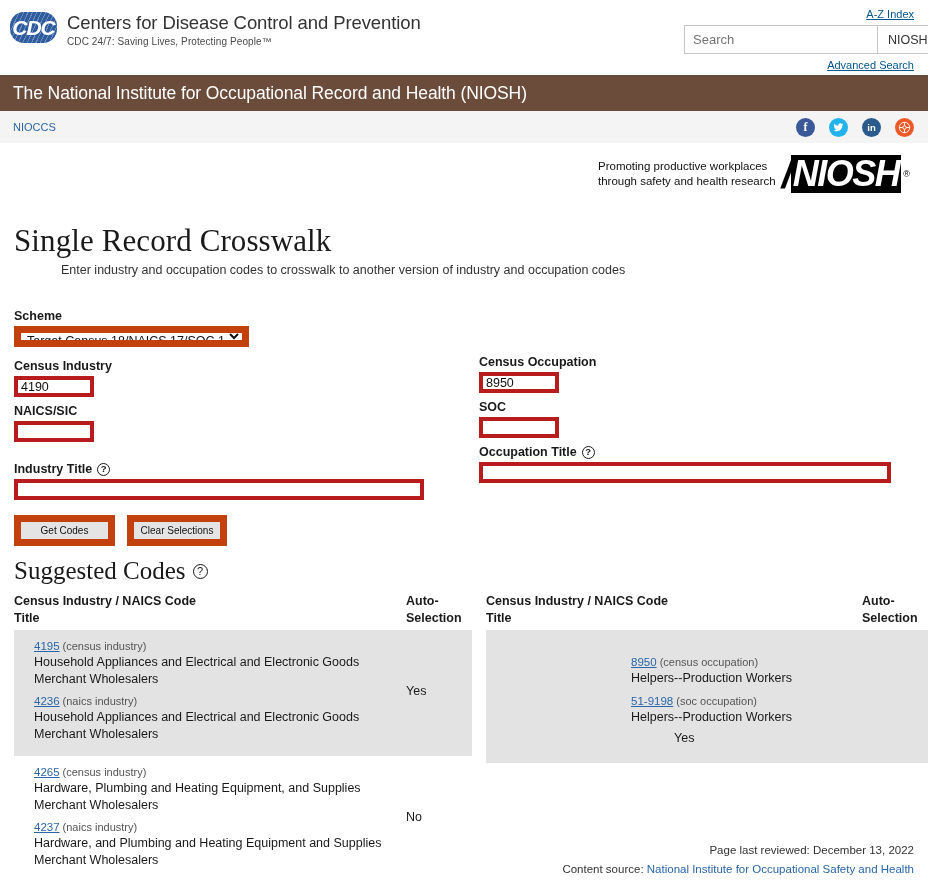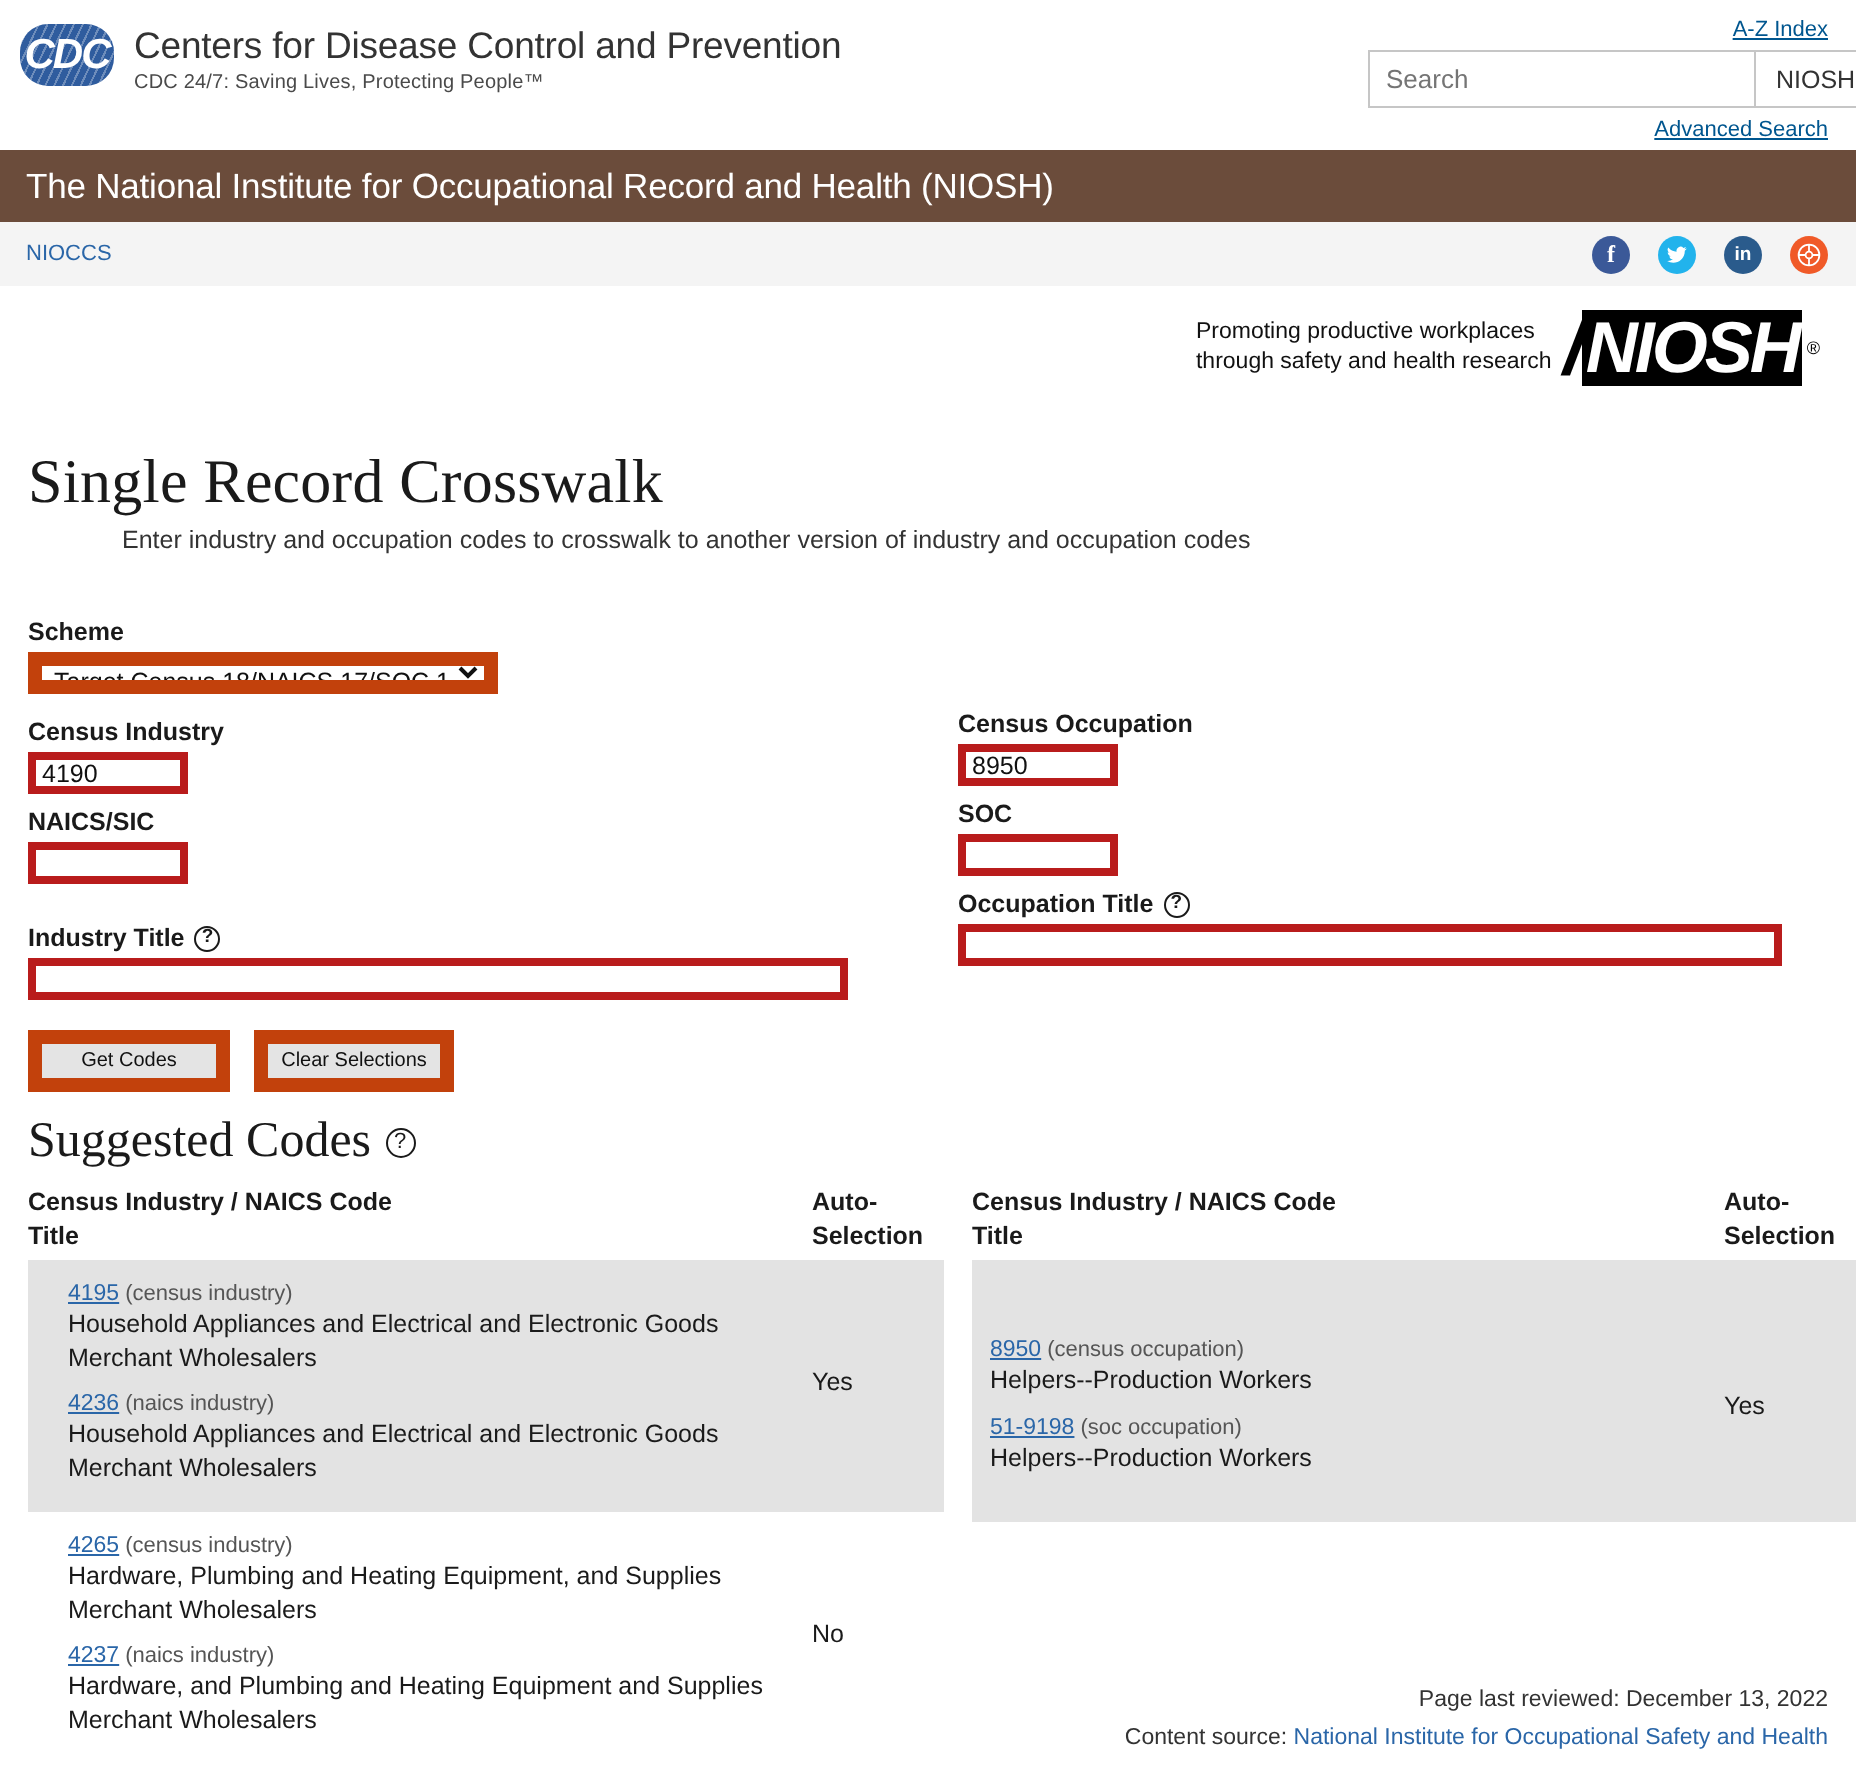--- a/index.html
+++ b/index.html
@@ -553,21 +553,21 @@
         <div class="res-head-col">
           <div>Census Industry / NAICS Code</div>
           <div>Title</div>
         </div>
         <div class="res-head-col res-head-auto">
           <div>Auto-</div>
           <div>Selection</div>
         </div>
       </div>
 
-      <div class="res-group shaded" style="padding:32px 0 18px 0;">
+      <div class="res-group shaded" style="padding:20px 0 18px 0;flex-direction:column;">
         <div class="res-items">
           <div class="res-item">
             <span class="res-code">8950</span><span class="res-kind">(census occupation)</span>
             <div class="res-title">Helpers--Production Workers</div>
           </div>
           <div class="res-item">
             <span class="res-code">51-9198</span><span class="res-kind">(soc occupation)</span>
             <div class="res-title">Helpers--Production Workers</div>
           </div>
         </div>

